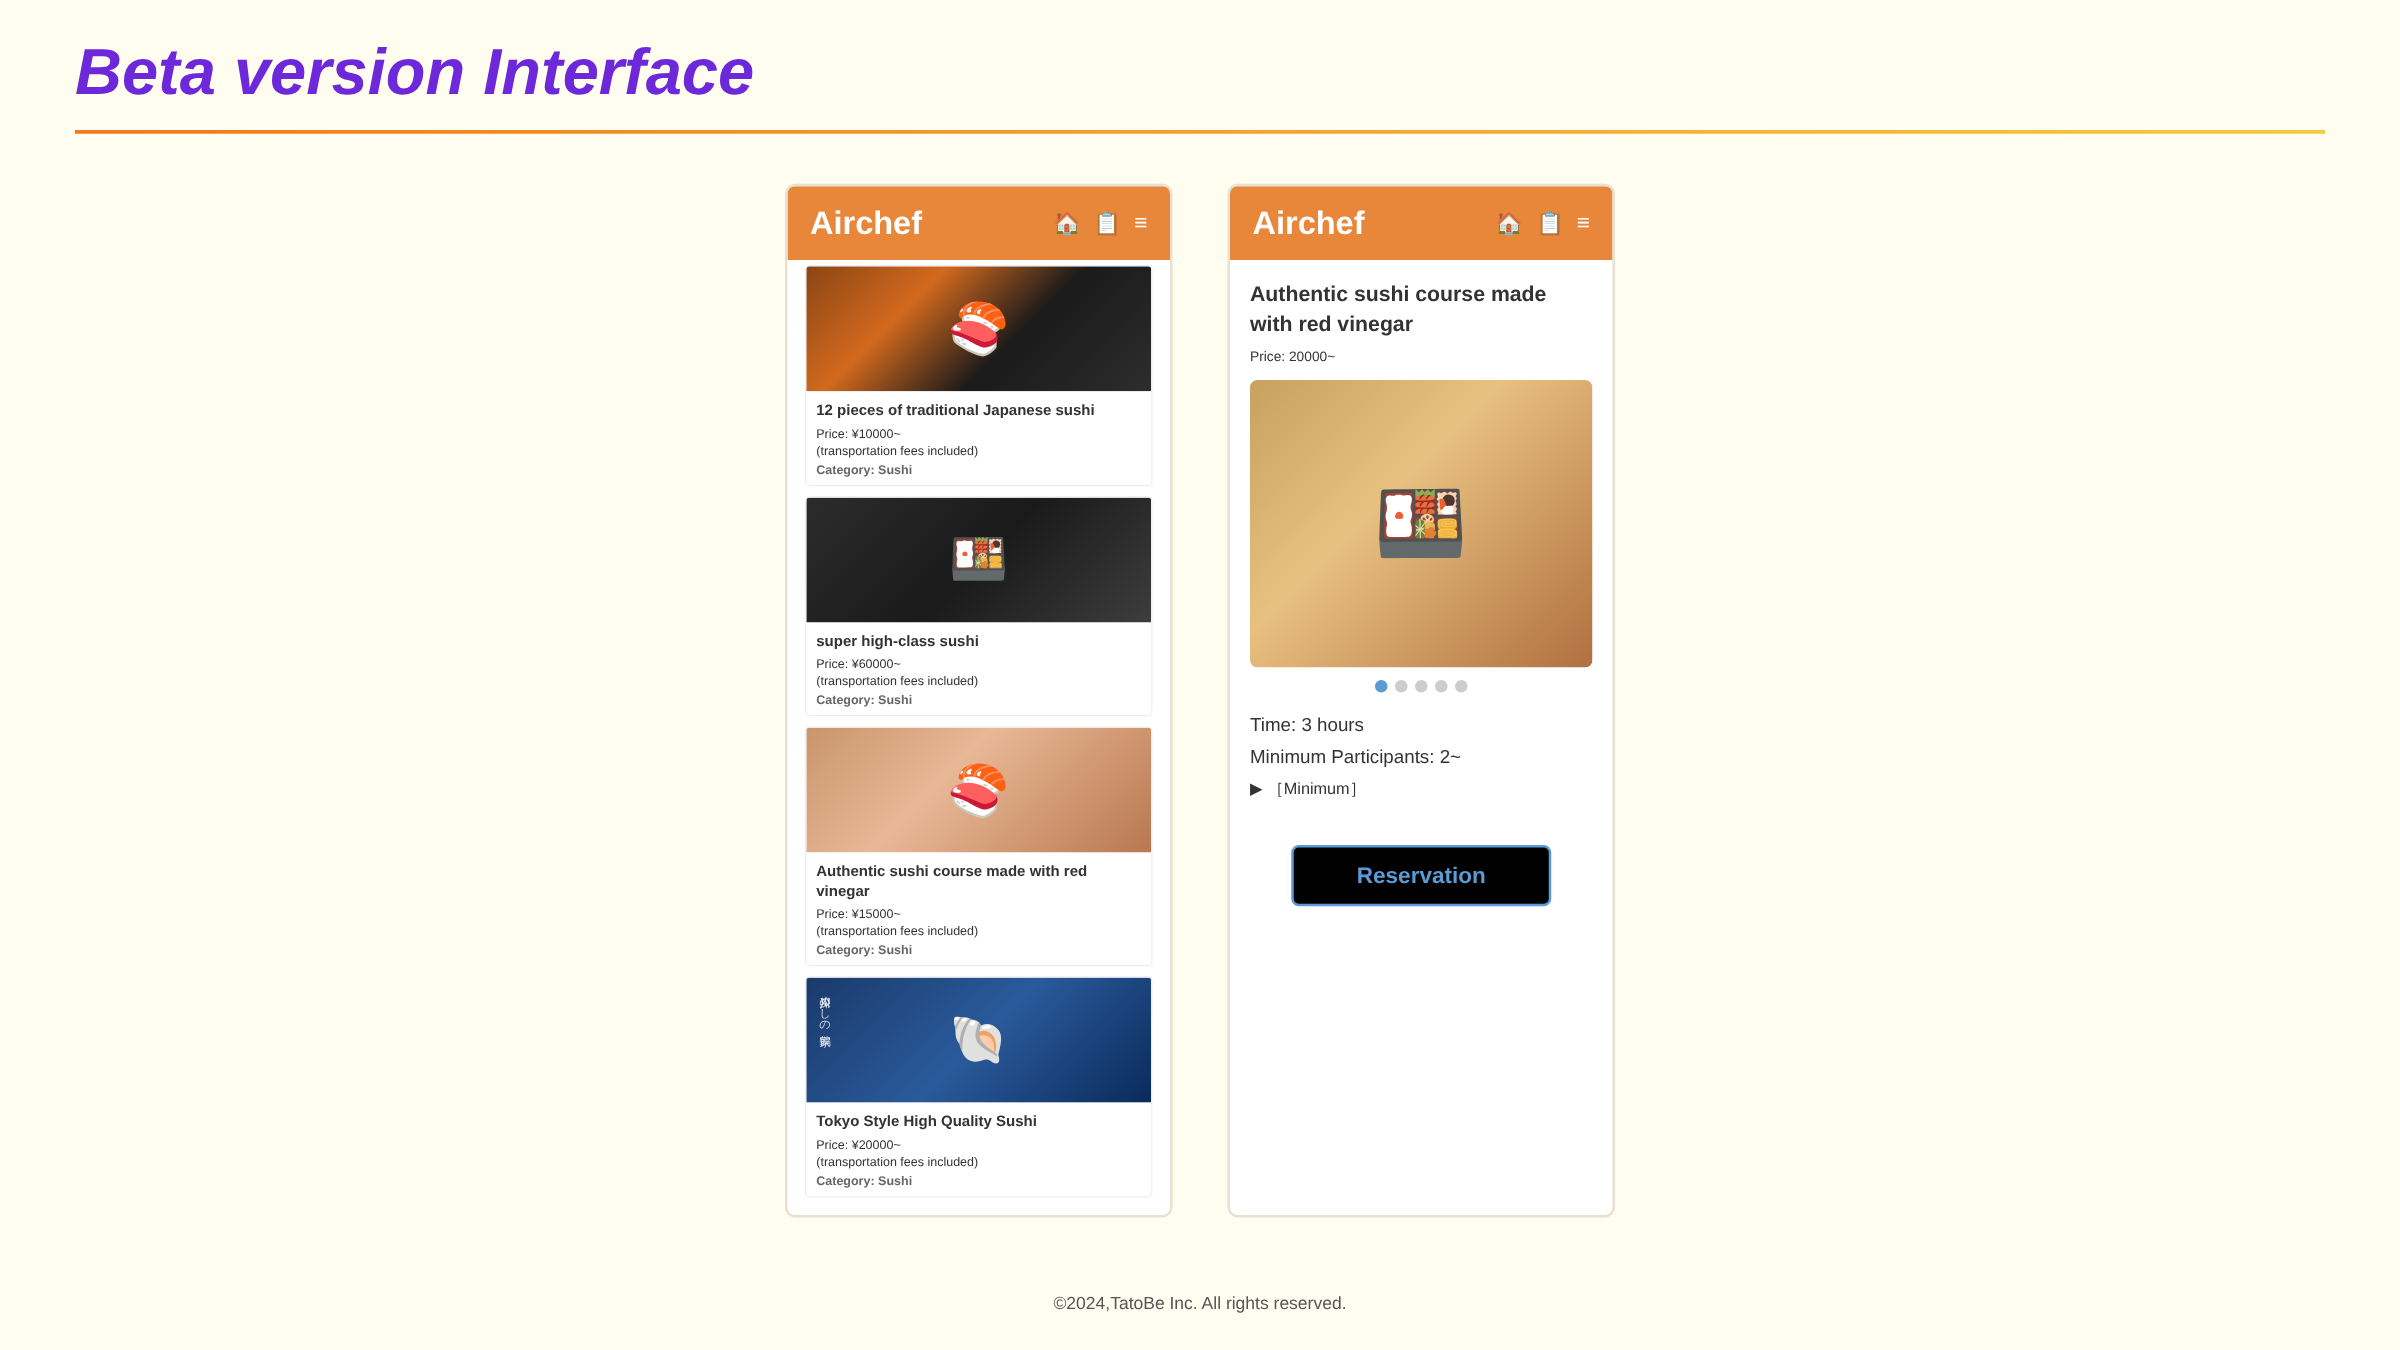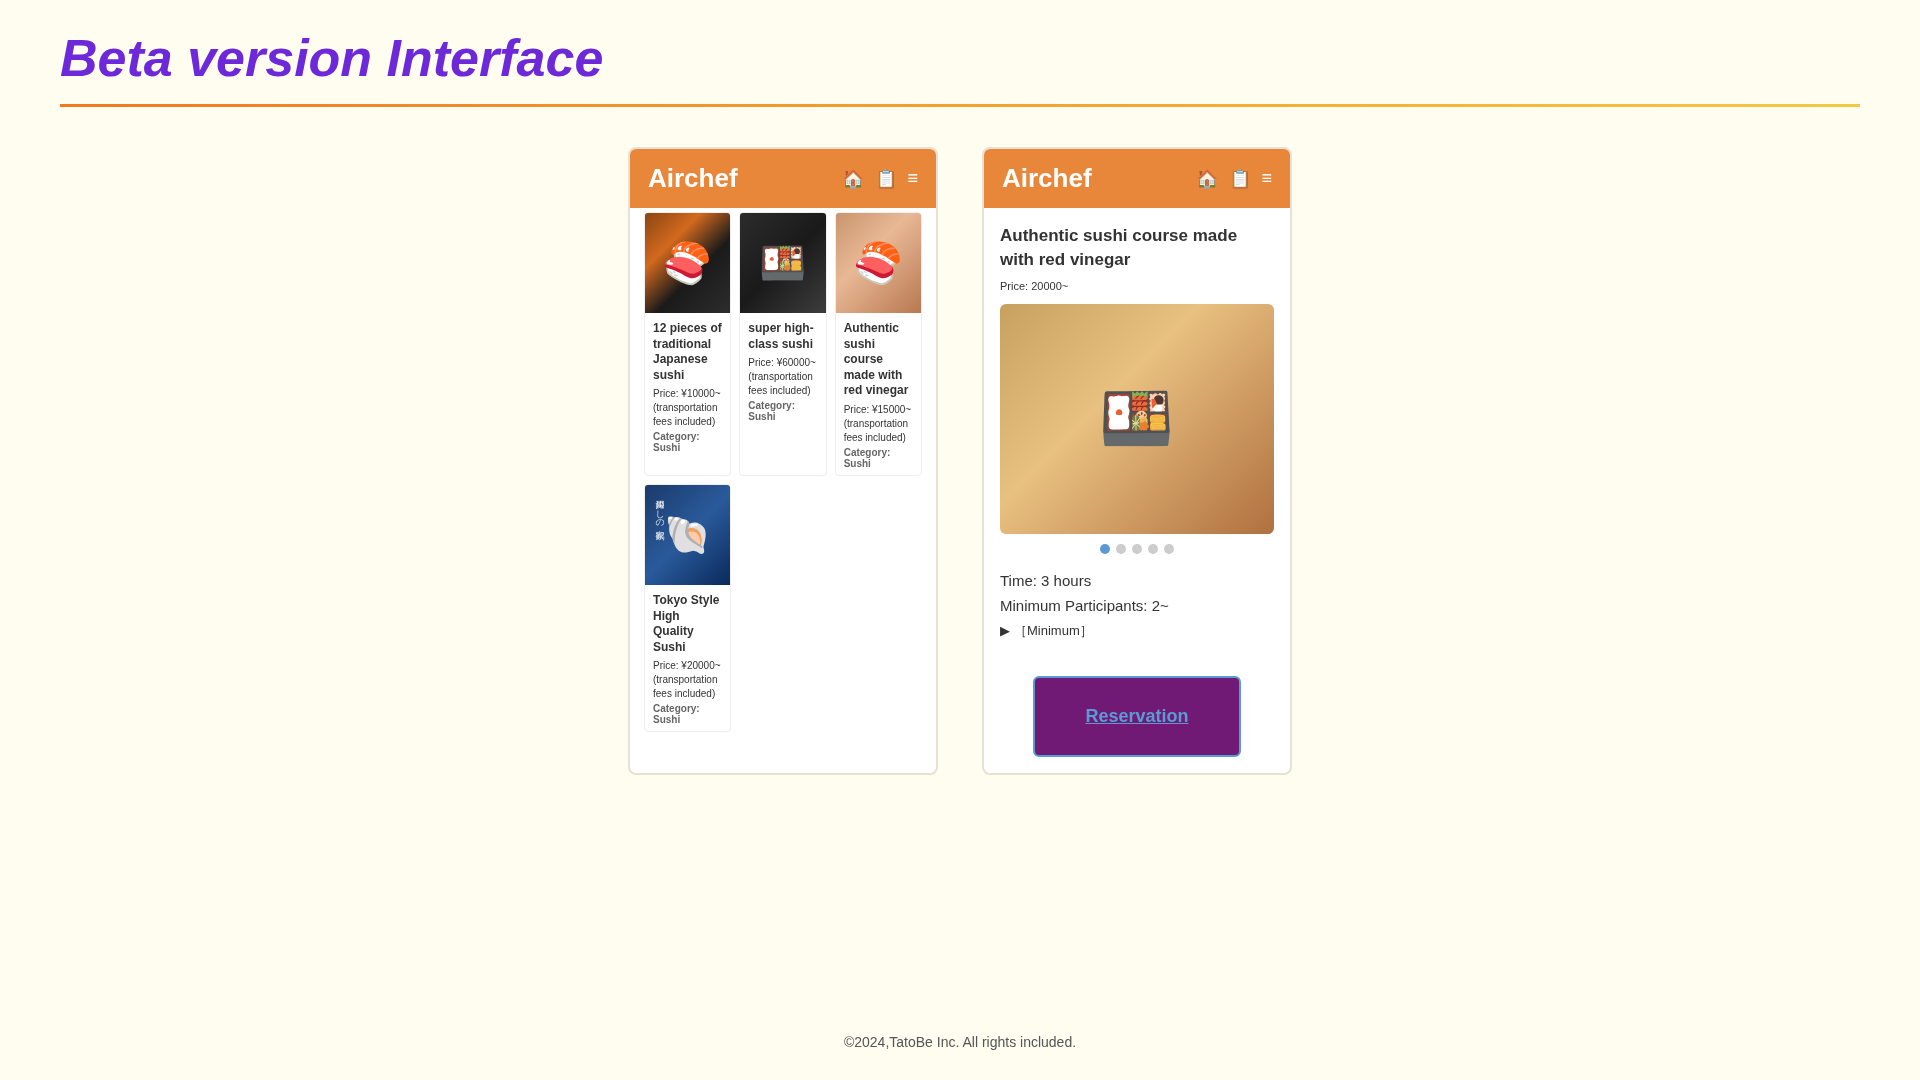--- a/index.html
+++ b/index.html
@@ -107,21 +107,21 @@
       border: none;
       border-radius: 4px;
       padding: 8px 18px;
       font-size: 14px;
       font-weight: 600;
       cursor: pointer;
     }
 
     .results-grid {
       display: grid;
-      grid-template-columns: 1fr 1fr 1fr;
+      grid-template-columns: 1fr;
       gap: 0;
       padding: 0 10px 10px 10px;
       background: #fff;
     }
 
     .result-card {
       border: 1px solid #eee;
       margin: 4px;
       border-radius: 4px;
       overflow: hidden;
@@ -267,27 +267,26 @@
 
     .reservation-section {
       padding: 16px;
       display: flex;
       justify-content: center;
     }
 
     .reservation-button {
       border: 2px solid #5b9bd5;
       color: #5b9bd5;
-      background: #701a75;
+      background: #000000;
       border-radius: 6px;
-      padding: 28px 50px;
+      padding: 12px 50px;
       font-size: 18px;
       font-weight: 600;
       cursor: pointer;
-      text-decoration: underline;
     }
 
     .footer {
       position: absolute;
       bottom: 30px;
       width: 100%;
       text-align: center;
       font-size: 14px;
       color: #555;
     }
@@ -481,14 +480,14 @@
     </div>
 
     <div class="reservation-section">
       <button class="reservation-button">Reservation</button>
     </div>
   </div>
 
 </div>
 
 <div class="footer">
-  <span>©2024,TatoBe Inc. All rights included.</span>
+  <span>©2024,TatoBe Inc. All rights reserved.</span>
 </div>
 
 </body></html>

